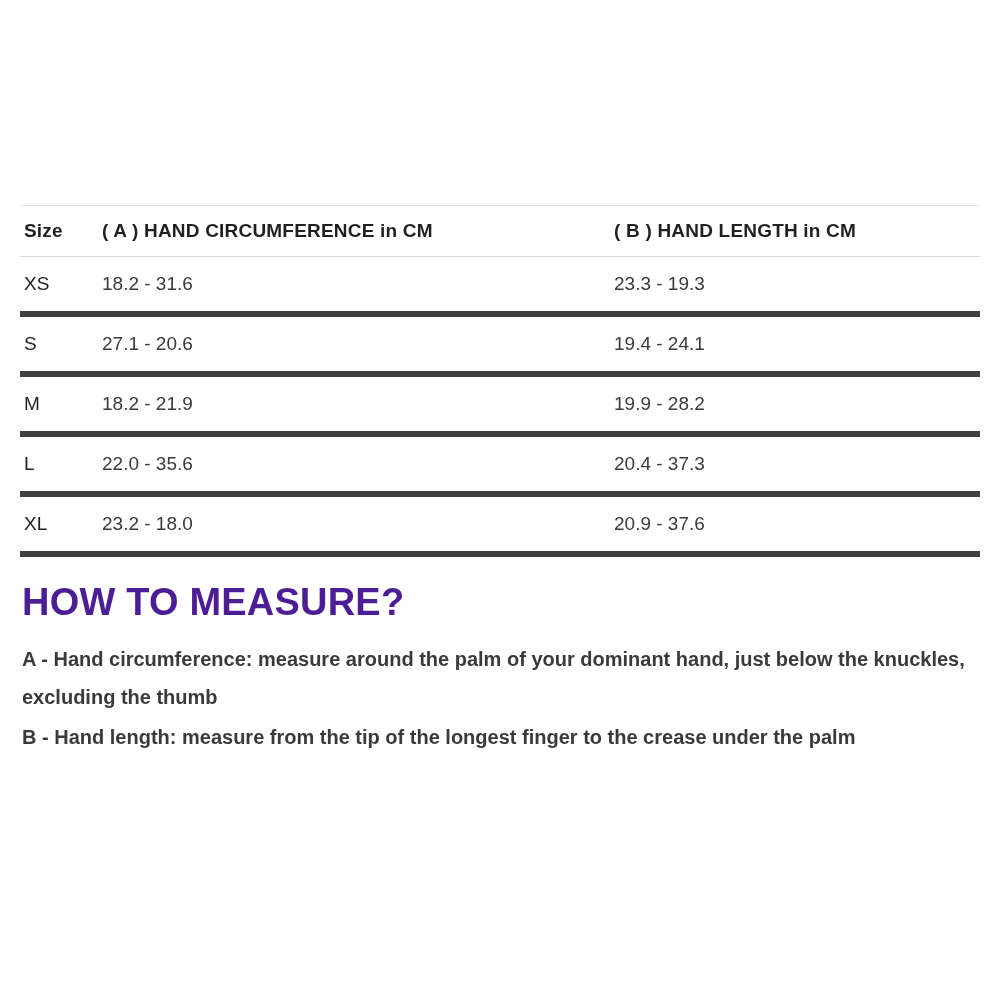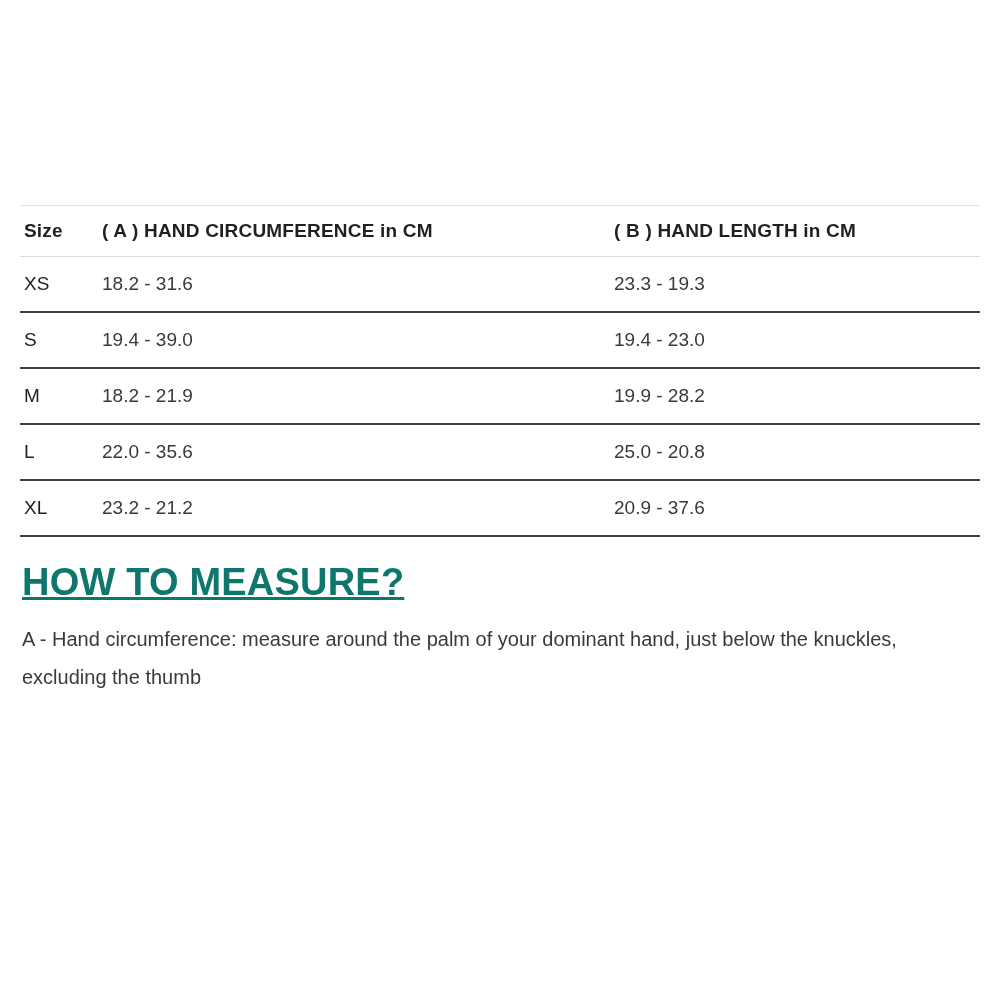--- a/index.html
+++ b/index.html
@@ -46,44 +46,44 @@
     border-bottom: 1px solid #d9d9d9;
     border-top: 1px solid #e2e2e2;
     letter-spacing: 0.2px;
     white-space: nowrap;
   }
 
   table.size-table tbody td {
     font-size: 19px;
     color: #3a3a3a;
     padding: 16px 4px 16px 4px;
-    border-bottom: 2px solid #404040;
+    border-bottom: 6px solid #404040;
     vertical-align: middle;
     white-space: nowrap;
   }
 
   table.size-table tbody td.size-cell {
     color: #231f20;
   }
 
   .how-title {
     font-size: 38px;
     font-weight: bold;
-    color: #0f766e;
+    color: #4c1d95;
     margin: 24px 0 16px 2px;
     letter-spacing: 0.2px;
-    text-decoration: underline;
   }
 
   .measure-line {
     font-size: 20px;
     color: #3a3a3a;
     line-height: 1.9;
     margin: 0 0 2px 2px;
     max-width: 960px;
+    font-weight: bold;
   }
 </style>
 </head>
 <body>
 
 <div class="page">
   <div class="content">
 
     <table class="size-table">
       <colgroup>
@@ -99,39 +99,40 @@
         </tr>
       </thead>
       <tbody>
         <tr>
           <td class="size-cell">XS</td>
           <td>18.2 - 31.6</td>
           <td>23.3 - 19.3</td>
         </tr>
         <tr>
           <td class="size-cell">S</td>
-          <td>19.4 - 39.0</td>
-          <td>19.4 - 23.0</td>
+          <td>27.1 - 20.6</td>
+          <td>19.4 - 24.1</td>
         </tr>
         <tr>
           <td class="size-cell">M</td>
           <td>18.2 - 21.9</td>
           <td>19.9 - 28.2</td>
         </tr>
         <tr>
           <td class="size-cell">L</td>
           <td>22.0 - 35.6</td>
-          <td>25.0 - 20.8</td>
+          <td>20.4 - 37.3</td>
         </tr>
         <tr>
           <td class="size-cell">XL</td>
-          <td>23.2 - 21.2</td>
+          <td>23.2 - 18.0</td>
           <td>20.9 - 37.6</td>
         </tr>
       </tbody>
     </table>
 
     <div class="how-title">HOW TO MEASURE?</div>
 
     <p class="measure-line">A - Hand circumference: measure around the palm of your dominant hand, just below the knuckles, excluding the thumb</p>
+    <p class="measure-line">B - Hand length: measure from the tip of the longest finger to the crease under the palm</p>
 
   </div>
 </div>
 
 </body></html>

